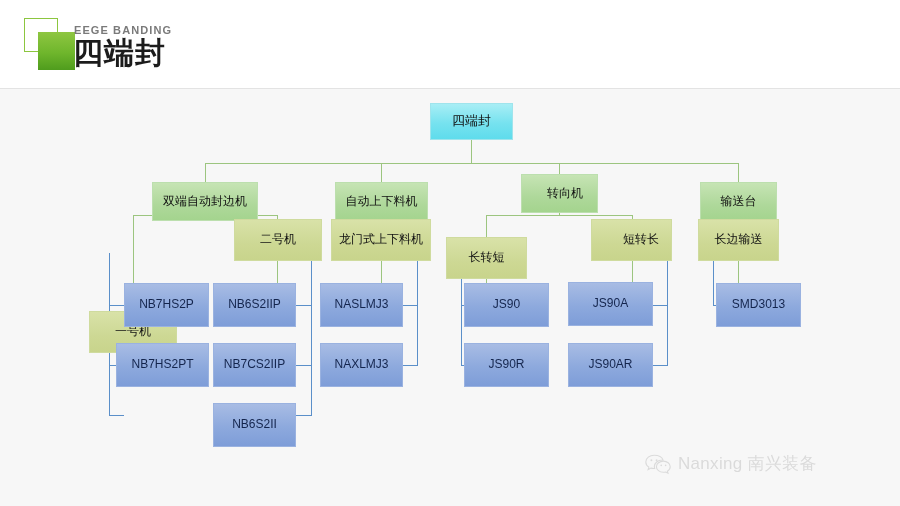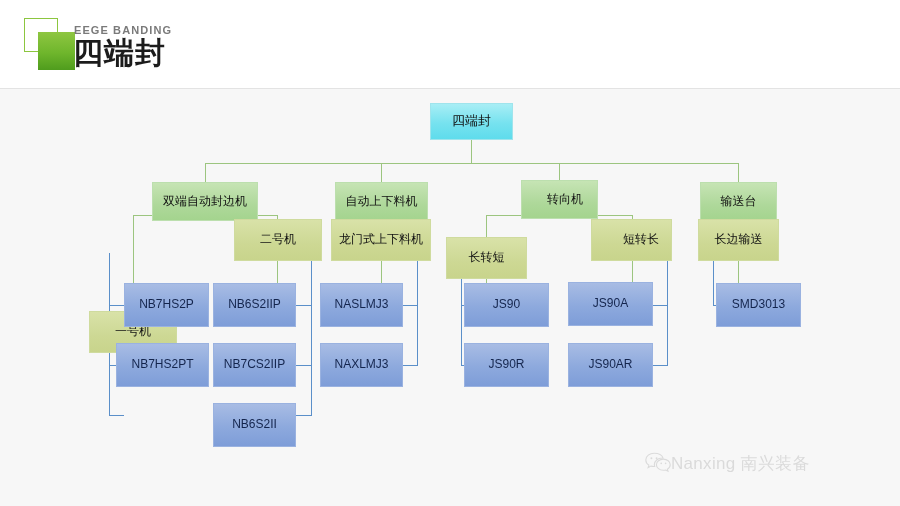--- a/index.html
+++ b/index.html
@@ -113,21 +113,22 @@
   .conn-g-v { background: #9cc57f; width: 1px; }
   .conn-g-h { background: #9cc57f; height: 1px; }
   .conn-b-v { background: #5b8fc9; width: 1px; }
   .conn-b-h { background: #5b8fc9; height: 1px; }
 
   
   #watermark {
     position: absolute;
     left: 645px; top: 452px;
     display: flex;
-    align-items: flex-start;
+    align-items: flex-end;
+    gap: 7px;
     opacity: 0.30;
     z-index: 5;
   }
   #wechat-icon svg { display: block; }
   #watermark-text {
     font-size: 17px;
     color: #9a9a9a;
     letter-spacing: 0.3px;
   }
 </style>
@@ -190,21 +191,21 @@
     <div class="conn conn-b-h" style="left:652px; top:217px; width:16px;"></div>
     <div class="conn conn-b-h" style="left:652px; top:277px; width:16px;"></div>
 
     <div class="conn conn-b-v" style="left:713px; top:165px; height:52px;"></div>
     <div class="conn conn-b-h" style="left:713px; top:217px; width:16px;"></div>
 
     <div class="node node-root" style="left:430px; top:15px; width:83px; height:37px;">四端封</div>
 
     <div class="node node-l2" style="left:152px; top:94px; width:106px; height:39px;">双端自动封边机</div>
     <div class="node node-l2" style="left:335px; top:94px; width:93px; height:39px;">自动上下料机</div>
-    <div class="node node-l2" style="left:521px; top:92px; width:77px; height:39px;padding-left:11px;">转向机</div>
+    <div class="node node-l2" style="left:521px; top:86px; width:77px; height:39px;padding-left:11px;">转向机</div>
     <div class="node node-l2" style="left:700px; top:94px; width:77px; height:39px;">输送台</div>
 
     <div class="node node-l3" style="left:89px; top:223px; width:88px; height:42px; top:223px;">一号机</div>
     <div class="node node-l3" style="left:234px; top:131px; width:88px; height:42px;">二号机</div>
     <div class="node node-l3" style="left:331px; top:131px; width:100px; height:42px;">龙门式上下料机</div>
     <div class="node node-l3" style="left:446px; top:149px; width:81px; height:42px;text-align:right;">长转短</div>
     <div class="node node-l3" style="left:591px; top:131px; width:81px; height:42px;padding-left:19px;">短转长</div>
     <div class="node node-l3" style="left:698px; top:131px; width:81px; height:42px;">长边输送</div>
 
     <div class="node node-leaf" style="left:124px; top:195px; width:85px; height:44px;">NB7HS2P</div>

